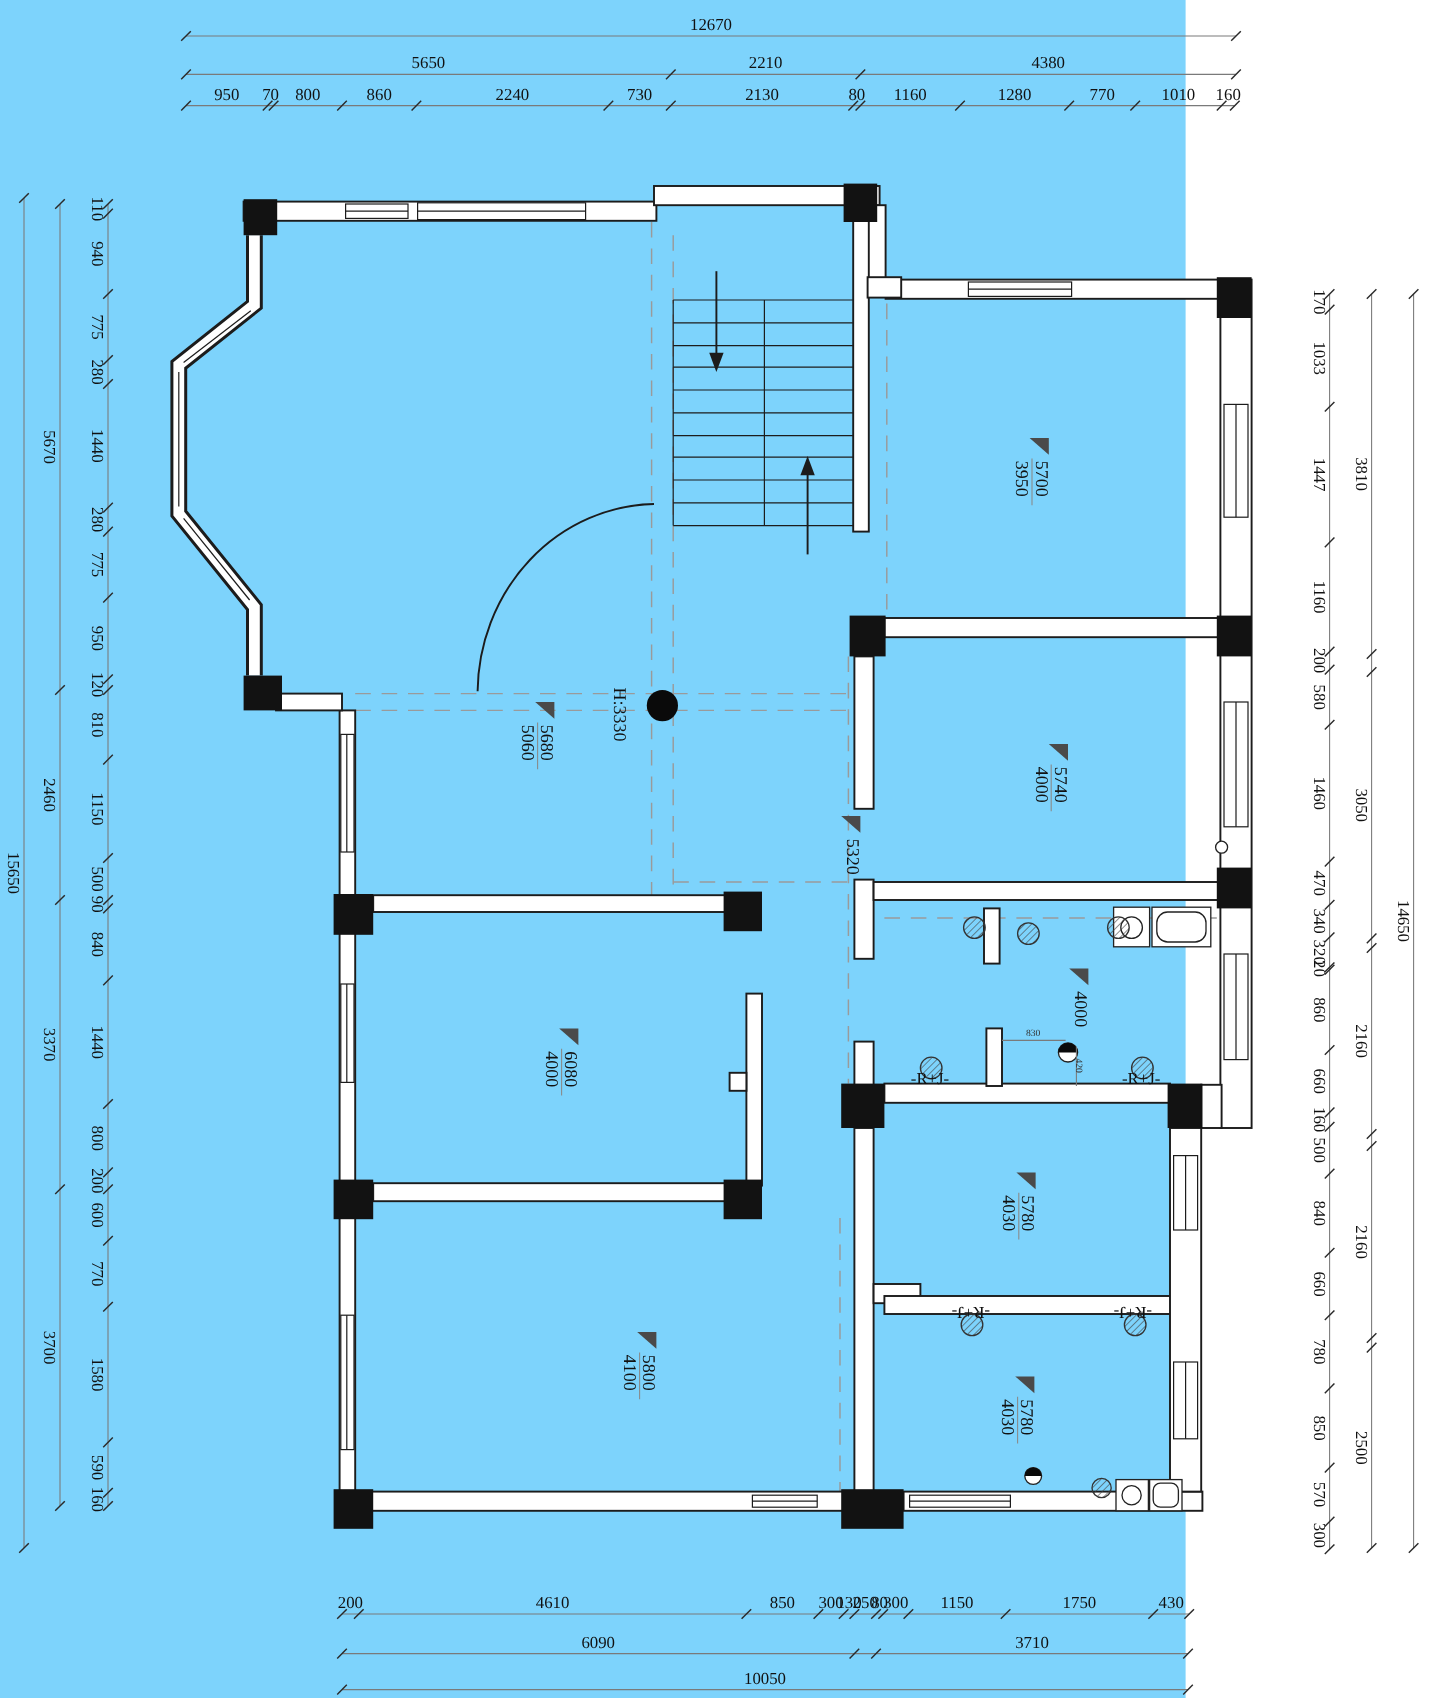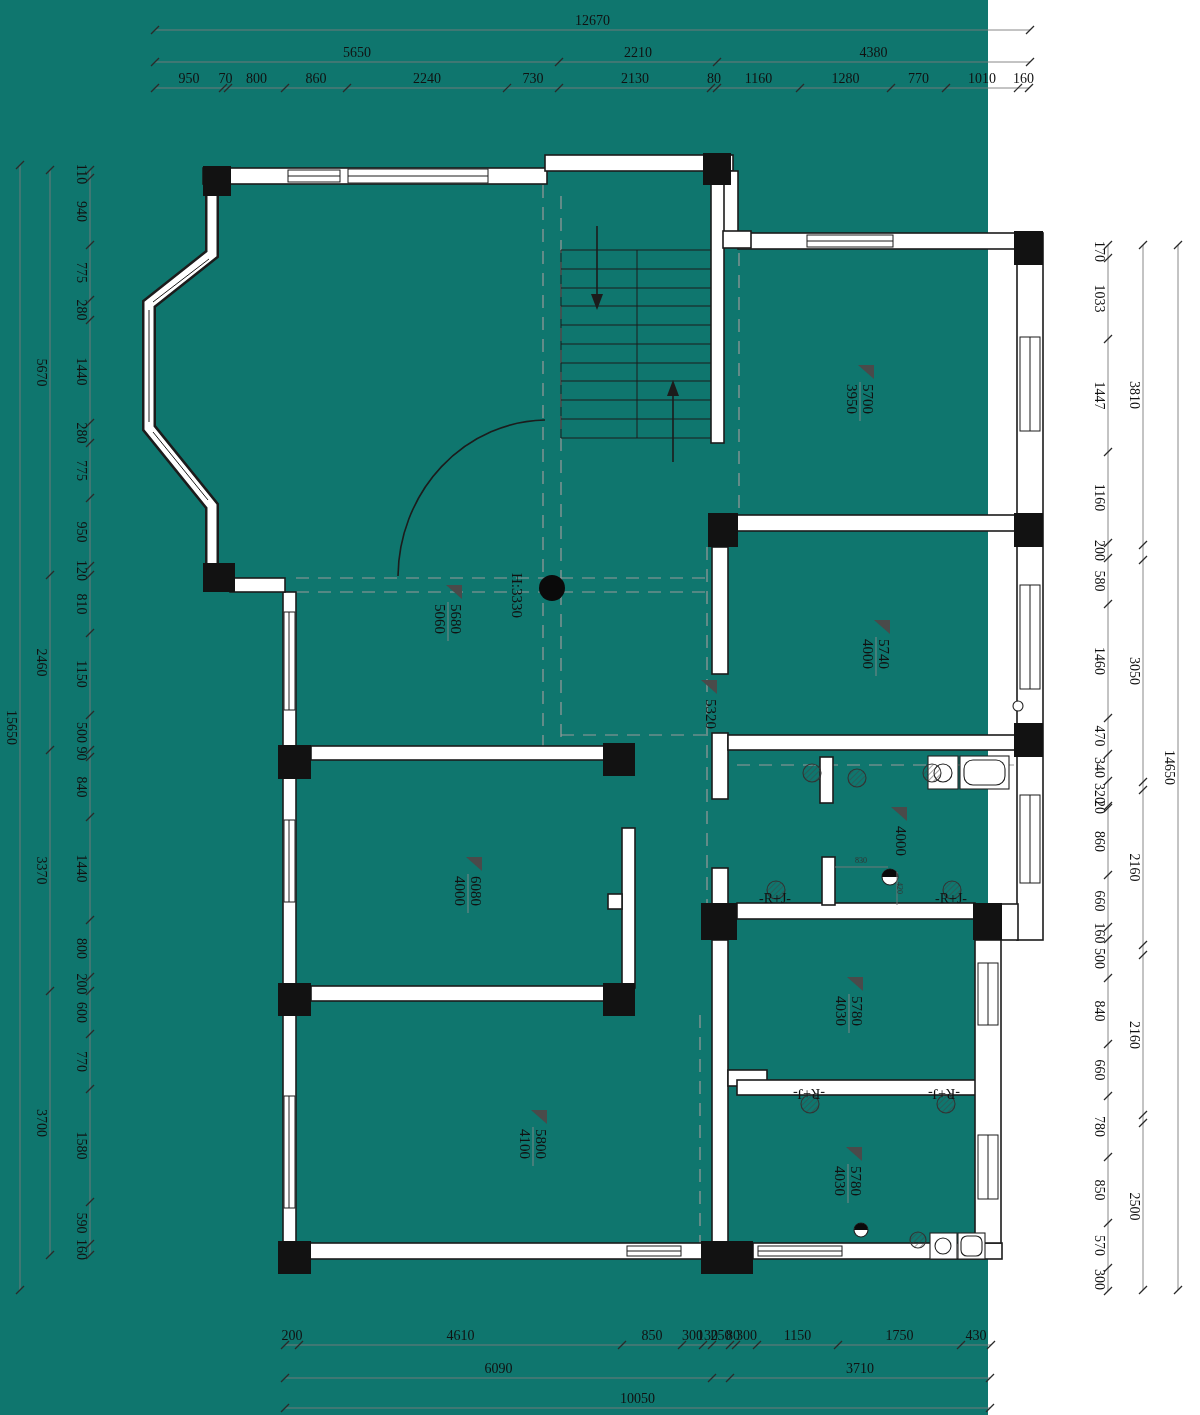--- a/index.html
+++ b/index.html
@@ -1,16 +1,16 @@
 <!DOCTYPE html>
 <html><head>
 <meta charset="utf-8">
 <style>
   html,body{margin:0;padding:0;background:#ffffff;}
-  #canvas{position:relative;width:988px;height:1415px;background:#0f766e;font-family:"Liberation Serif","DejaVu Serif",serif;}
+  #canvas{position:relative;width:988px;height:1415px;background:#7dd3fc;font-family:"Liberation Serif","DejaVu Serif",serif;}
   svg{position:absolute;left:0;top:0;}
   .wall{fill:#ffffff;stroke:#1c1c1c;stroke-width:1.6;}
   .win{fill:#ffffff;stroke:#1c1c1c;stroke-width:1;}
   .thin{stroke:#1c1c1c;stroke-width:1;fill:none;}
   .thin2{stroke:#1c1c1c;stroke-width:1.6;fill:none;}
   .dash{stroke:#9a9a9a;stroke-width:1.2;fill:none;stroke-dasharray:13 9;}
   .blk{fill:#121212;stroke:none;}
   .dim-line{stroke:#7a7a7a;stroke-width:0.9;}
   .tick{stroke:#2a2a2a;stroke-width:1.2;}
   text.dim{font:14px "Liberation Serif","DejaVu Serif",serif;fill:#111;}

